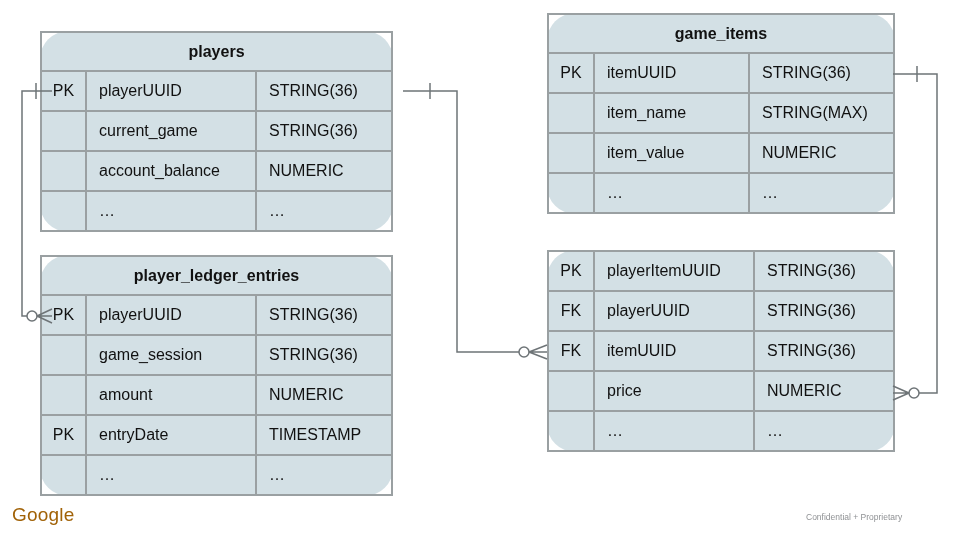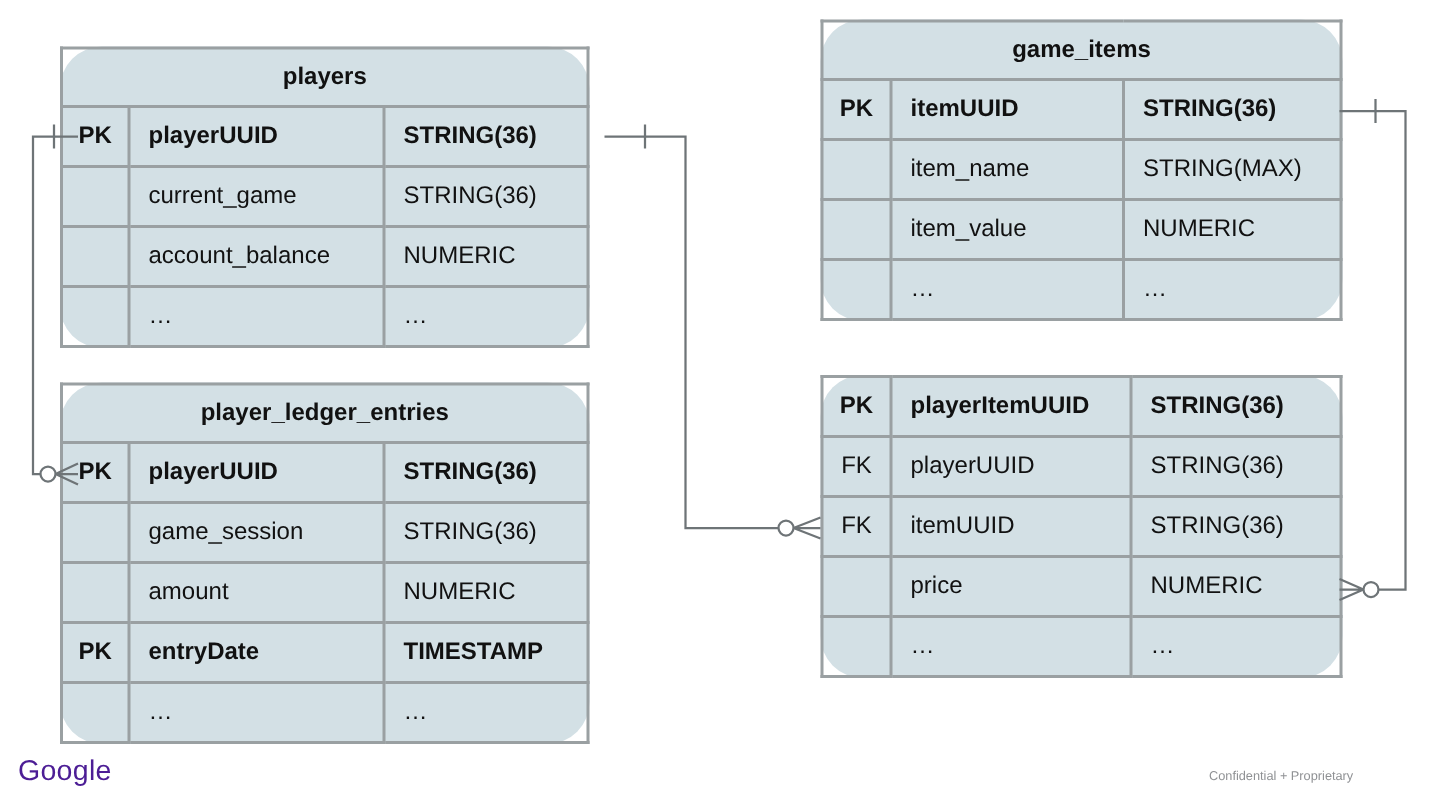--- a/index.html
+++ b/index.html
@@ -11,28 +11,28 @@
     position:absolute;border-collapse:collapse;table-layout:fixed;
     background:#d3e0e5;color:#111;z-index:2;border-radius:28px;
   }
   table.er th,table.er td{
     border:2px solid #9aa0a2;font-size:16px;vertical-align:middle;
     padding:0 2px 0 12px;font-weight:400;overflow:hidden;white-space:nowrap;
   }
   table.er th.title{text-align:center;font-weight:700;height:37px;padding:0;}
   table.er td{height:38px;}
   table.er td.key{text-align:center;padding:0;}
-  table.er tr.b td{font-weight:700;}
+  table.er tr.b td{font-weight:400;}
   #t-players{left:40px;top:31px;width:351px;}
   #t-game-items{left:547px;top:13px;width:346px;}
   #t-ledger{left:40px;top:255px;width:351px;}
   #t-player-items{left:547px;top:250px;width:346px;}
   svg.conn{position:absolute;left:0;top:0;z-index:3;pointer-events:none;}
   .google-logo{
-    position:absolute;left:12px;top:504px;font-size:19px;color:#4c1d95;
+    position:absolute;left:12px;top:504px;font-size:19px;color:#a16207;
     letter-spacing:0.2px;z-index:2;
   }
   .confidential{
     position:absolute;left:806px;top:512px;font-size:8.5px;color:#8f9194;z-index:2;
   }
 </style>
 </head>
 <body>
 
 <div id="slide">

